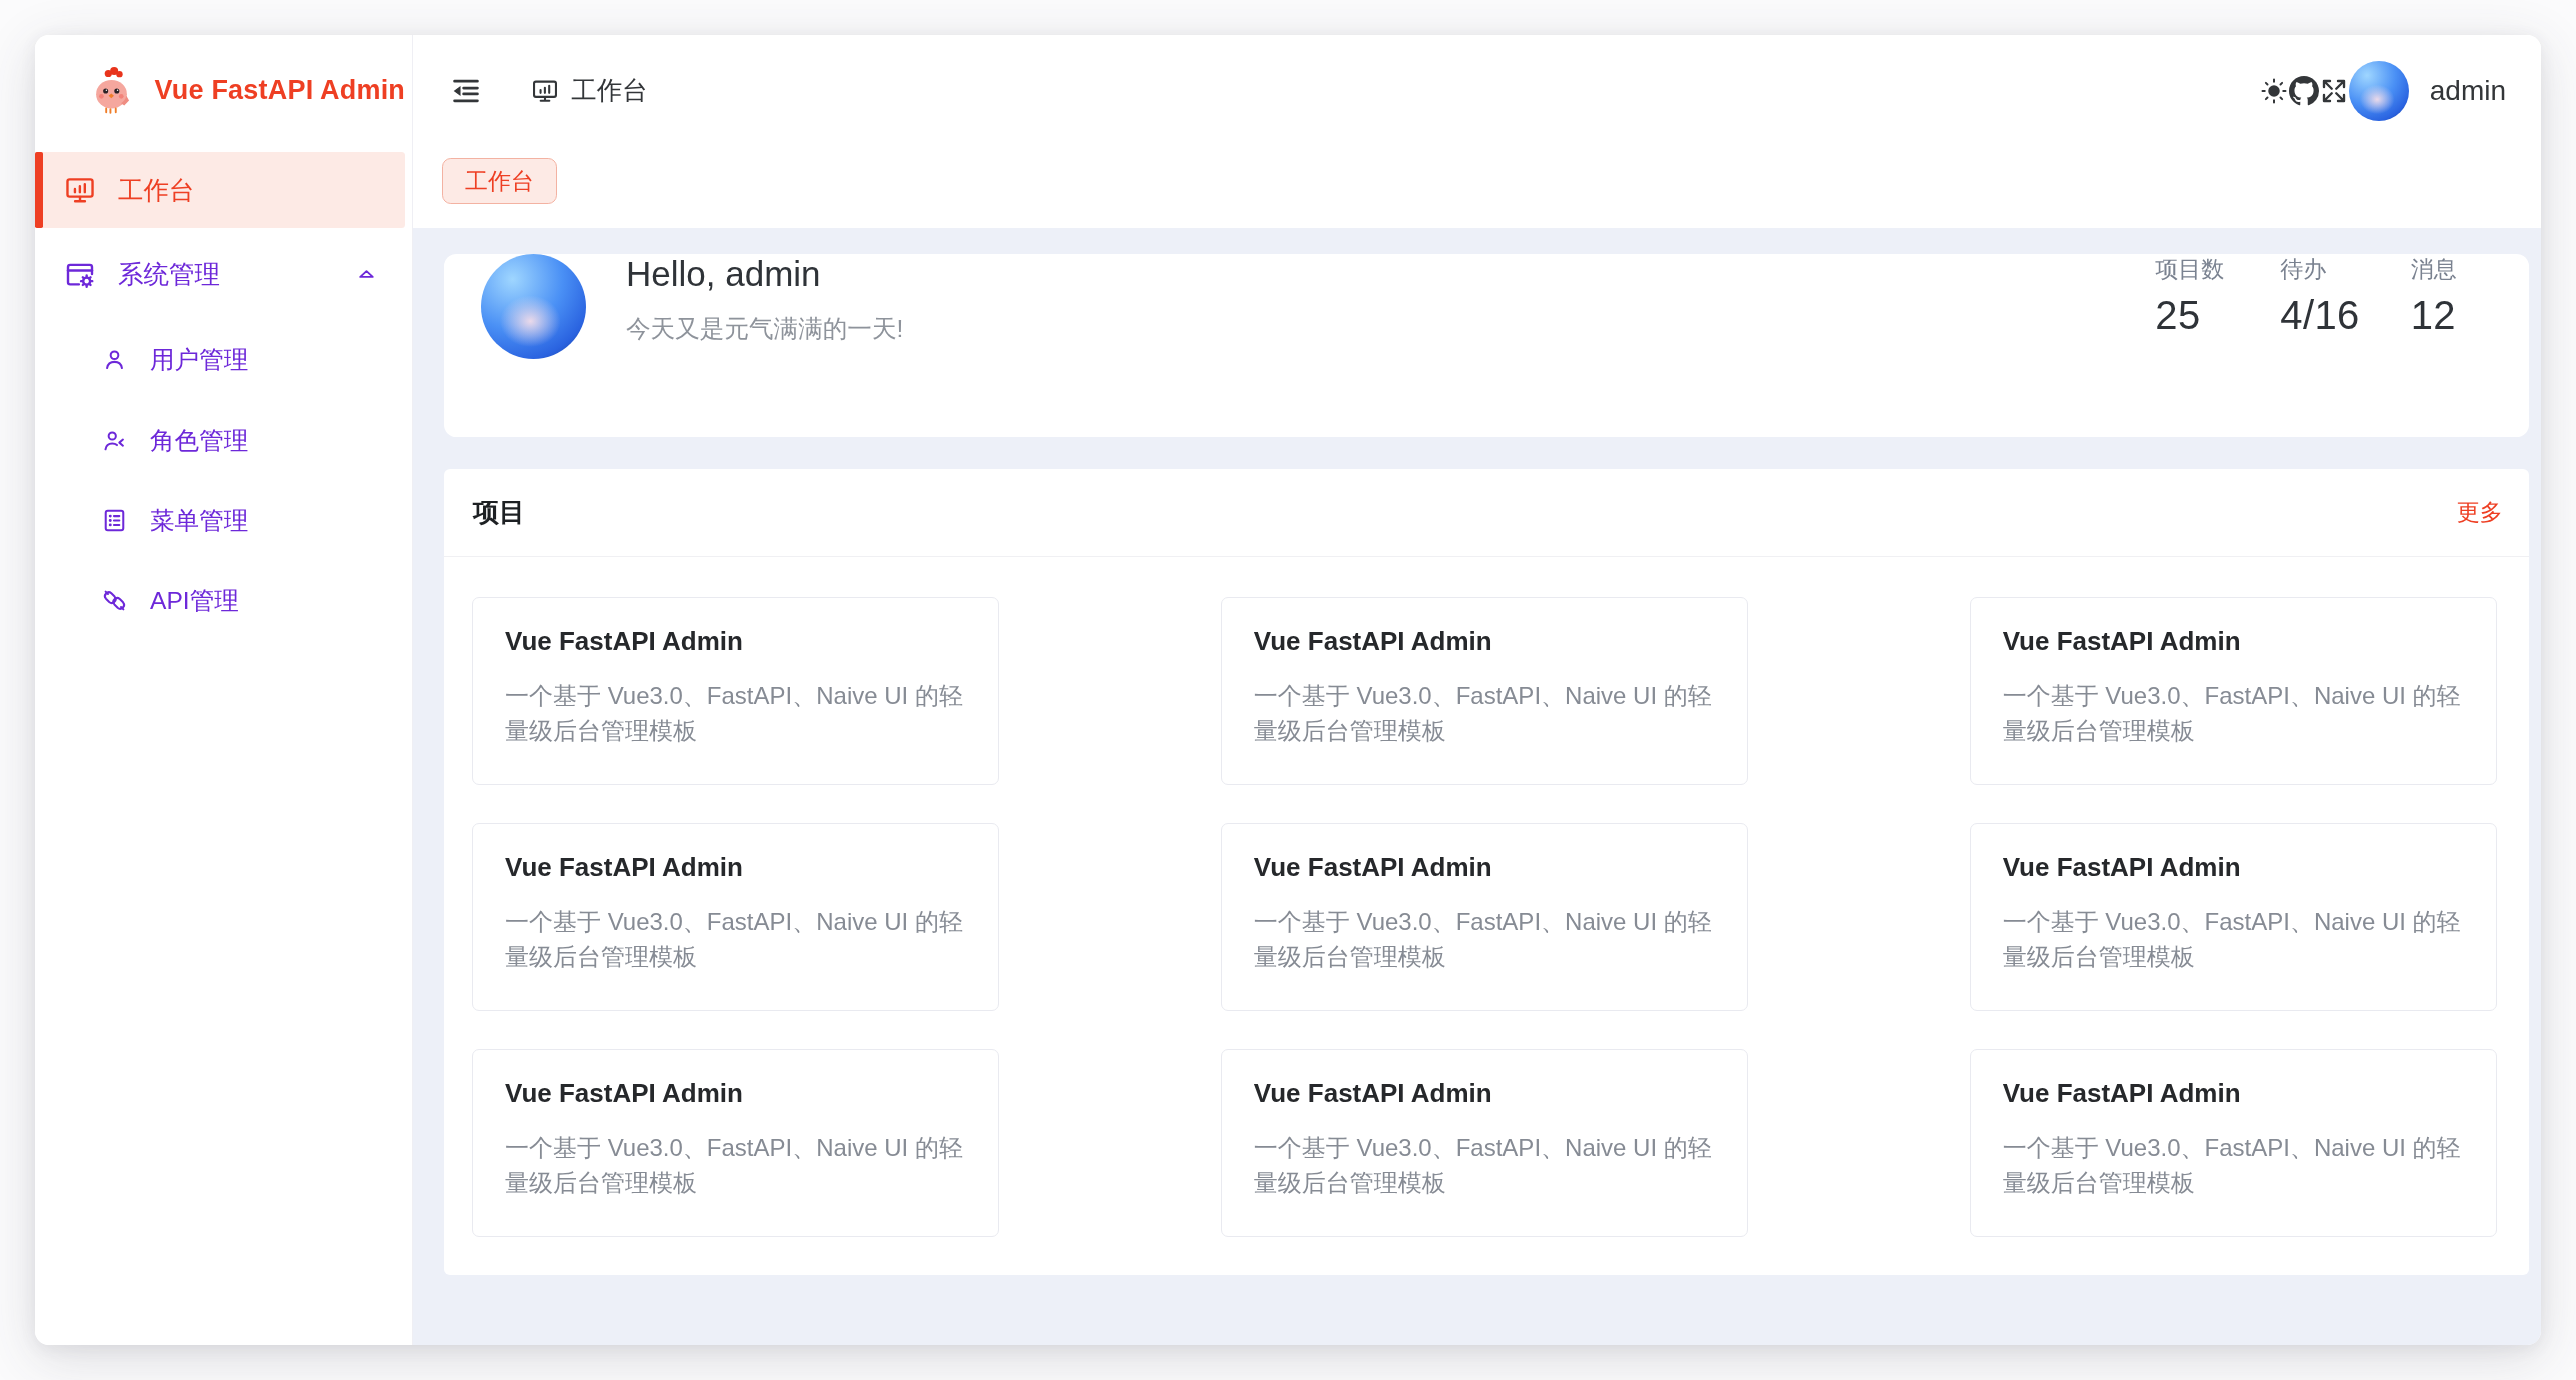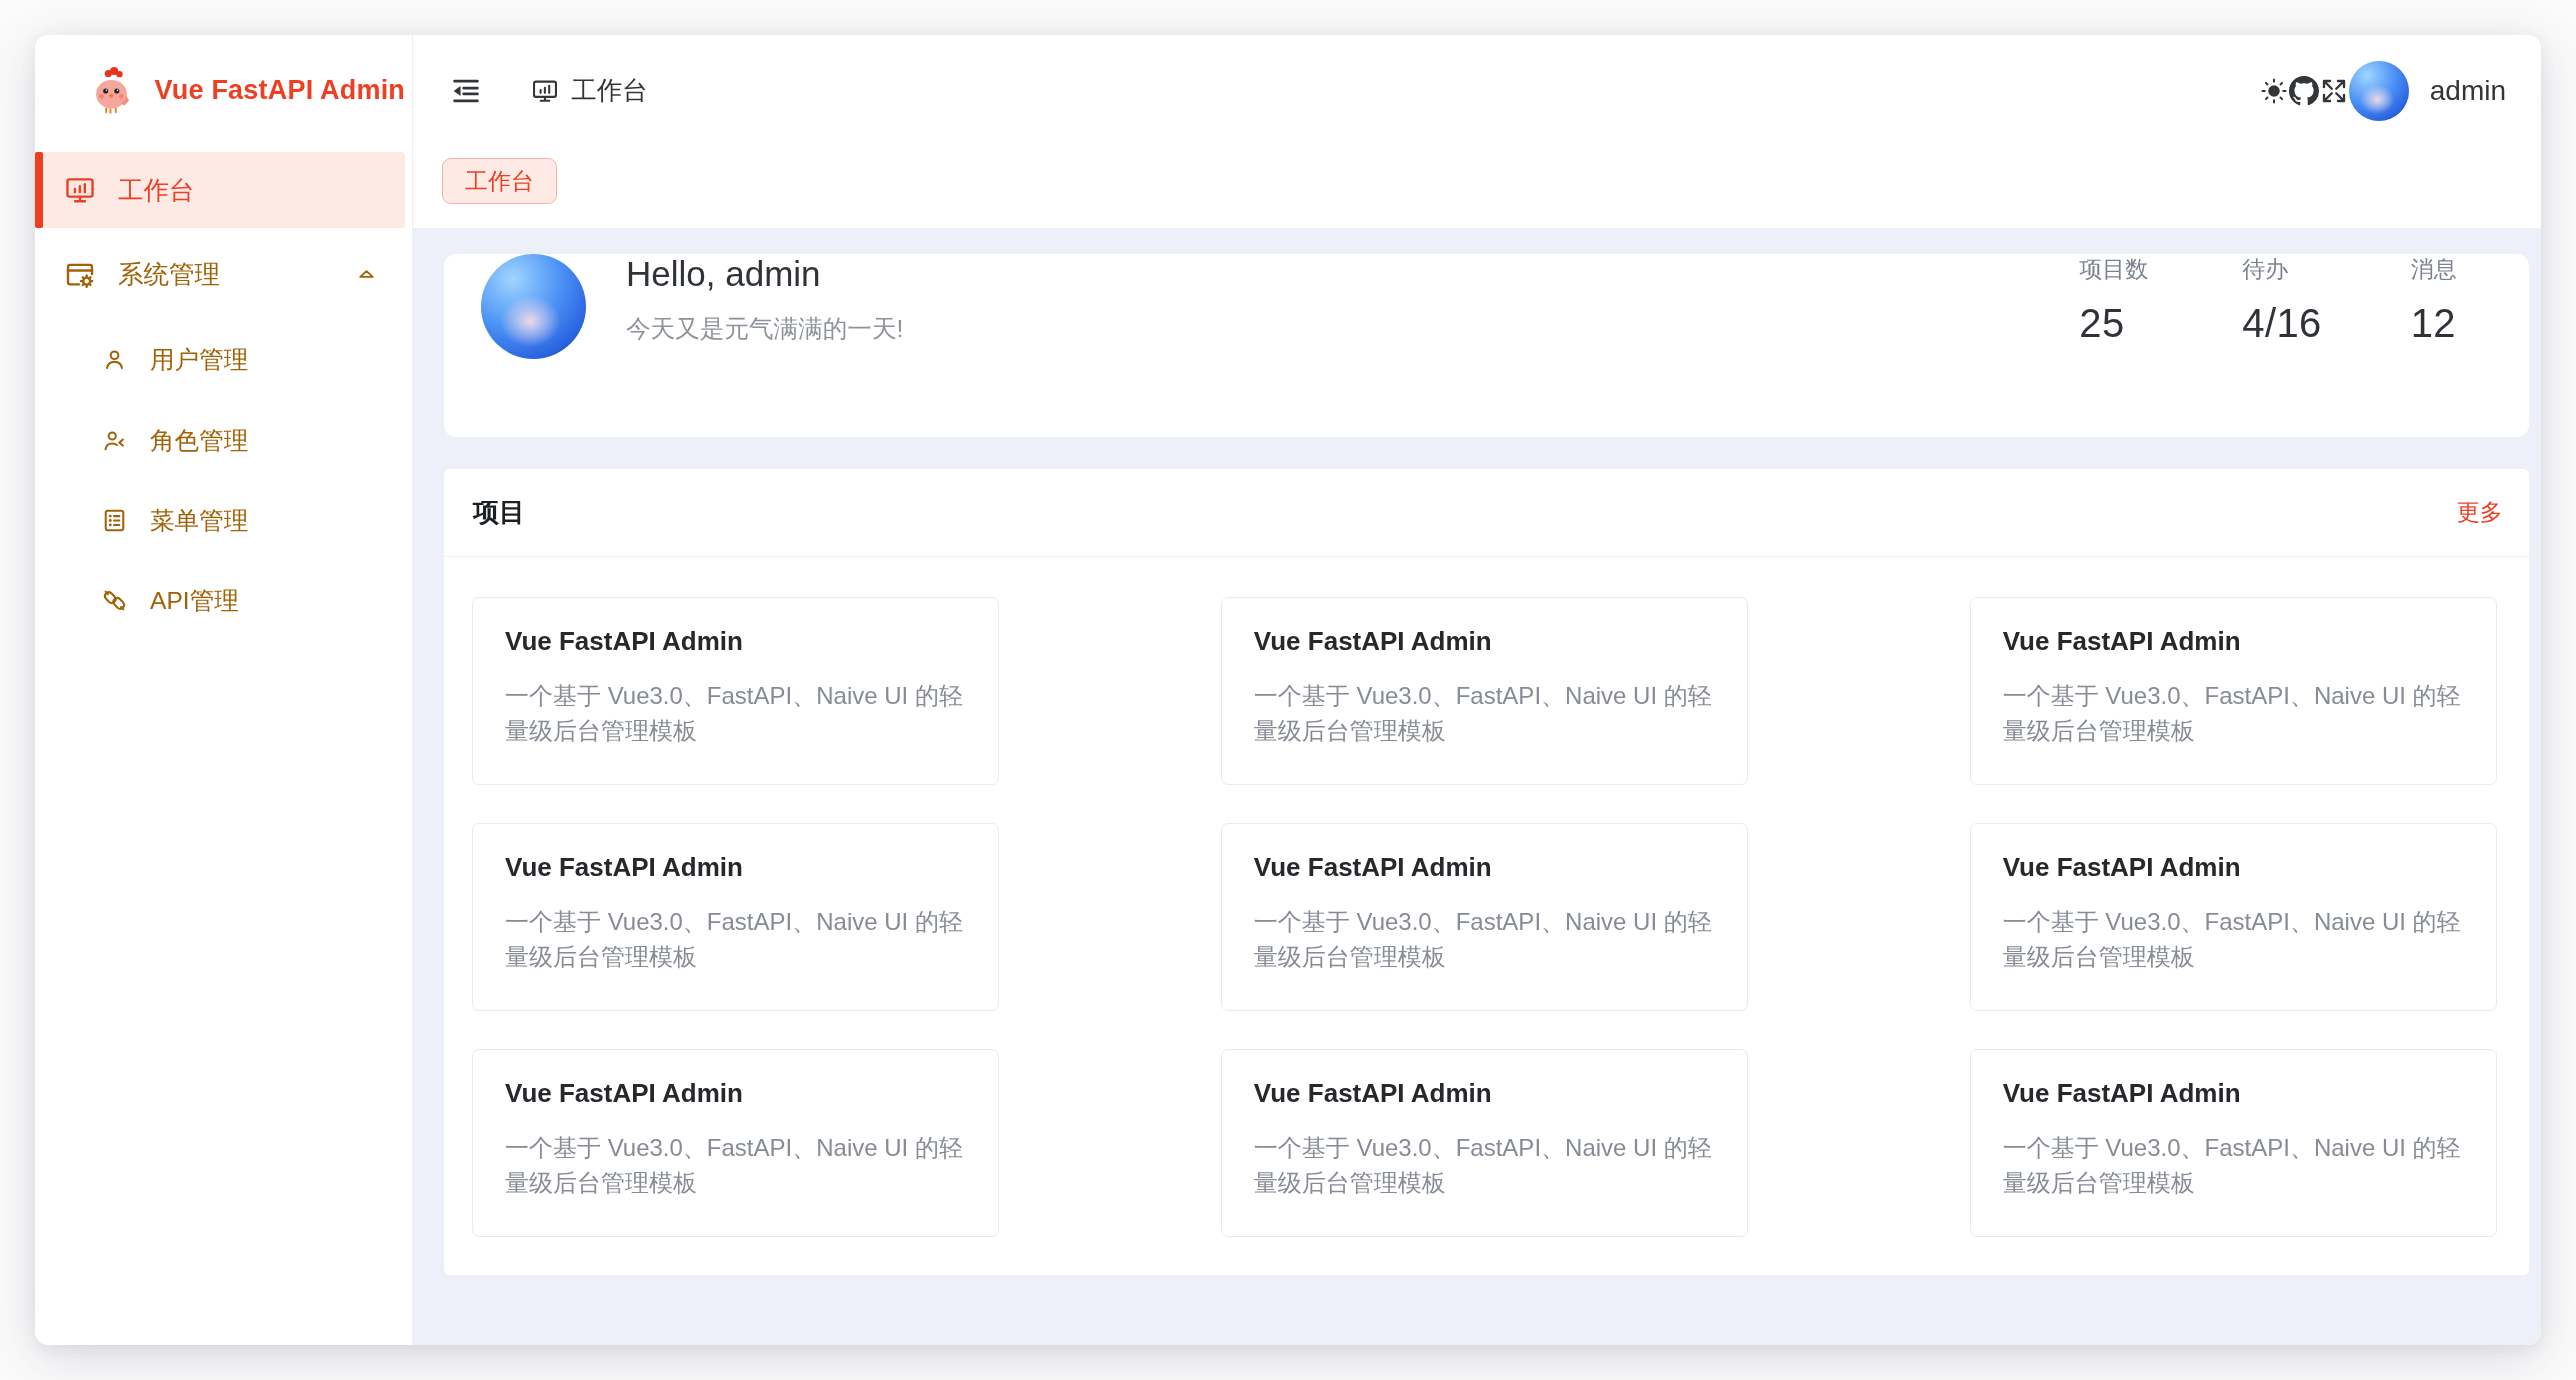--- a/index.html
+++ b/index.html
@@ -21,21 +21,21 @@
   
   .sidebar { width:378px; min-width:378px; border-right:0.9px solid #efeff4; display:flex; flex-direction:column; background:#fff; }
   .logo { height:111px; display:flex; align-items:center; padding-left:51px; gap:17.6px; cursor:pointer; }
   .logo svg { width:51px; height:51px; flex:none; }
   .logo-text { font-size:27px; font-weight:700; color:var(--accent); letter-spacing:0.2px; }
 
   .menu { padding-top:1.8px; display:flex; flex-direction:column; }
   .menu-item {
     position:relative; height:76px; margin:4.4px 7px 4.4px 0;
     display:flex; align-items:center; padding-left:29px; gap:22px;
-    font-size:25.5px; color:#a16207; cursor:pointer; border-radius:3.5px;
+    font-size:25.5px; color:#6d28d9; cursor:pointer; border-radius:3.5px;
   }
   .menu-item .mi-icon { width:32px; height:32px; flex:none; display:flex; }
   .menu-item.active { background:var(--accent-soft); color:var(--accent); }
   .menu-item.active::before {
     content:""; position:absolute; left:0; top:0; bottom:0; width:8px;
     background:var(--accent); border-radius:1.8px;
   }
   .menu-item .chevron { margin-left:auto; margin-right:27px; width:23px; height:23px; display:flex; }
   .submenu .menu-item { padding-left:66px; font-size:24.6px; }
   .submenu .mi-icon { width:27px; height:27px; }
@@ -72,21 +72,21 @@
   .content { flex:1; background:#edf0f8; padding:26px 12.3px 0 31px; overflow:hidden; }
 
   .hello-card {
     height:183px; background:#fff; border-radius:12.3px;
     display:flex; padding:0 44px 0 37px;
   }
   .hello-text { margin-left:40px; display:flex; flex-direction:column; gap:17.6px; }
   .hello-title { font-size:35px; font-weight:500; color:#2f3338; }
   .hello-sub { font-size:24.6px; color:#8e939b; }
   .stats { margin-left:auto; display:flex; gap:51px; }
-  .stat { display:flex; flex-direction:column; gap:16px; min-width:74px;margin-left:38px; }
+  .stat { display:flex; flex-direction:column; gap:8px; min-width:74px; }
   .stat-label { font-size:23px; color:#7a8290; }
   .stat-value { font-size:40px; font-weight:500; color:#2f3338; letter-spacing:0.4px; }
 
   .projects { margin-top:32px; background:#fff; border-radius:6px; }
   .projects-header {
     height:88px; display:flex; align-items:center; justify-content:space-between;
     padding:0 26px 0 29px; border-bottom:0.9px solid #f0f0f3;
   }
   .projects-title { font-size:26px; font-weight:700; color:#1d2023; }
   .more-link { font-size:23px; color:var(--accent); cursor:pointer; }

